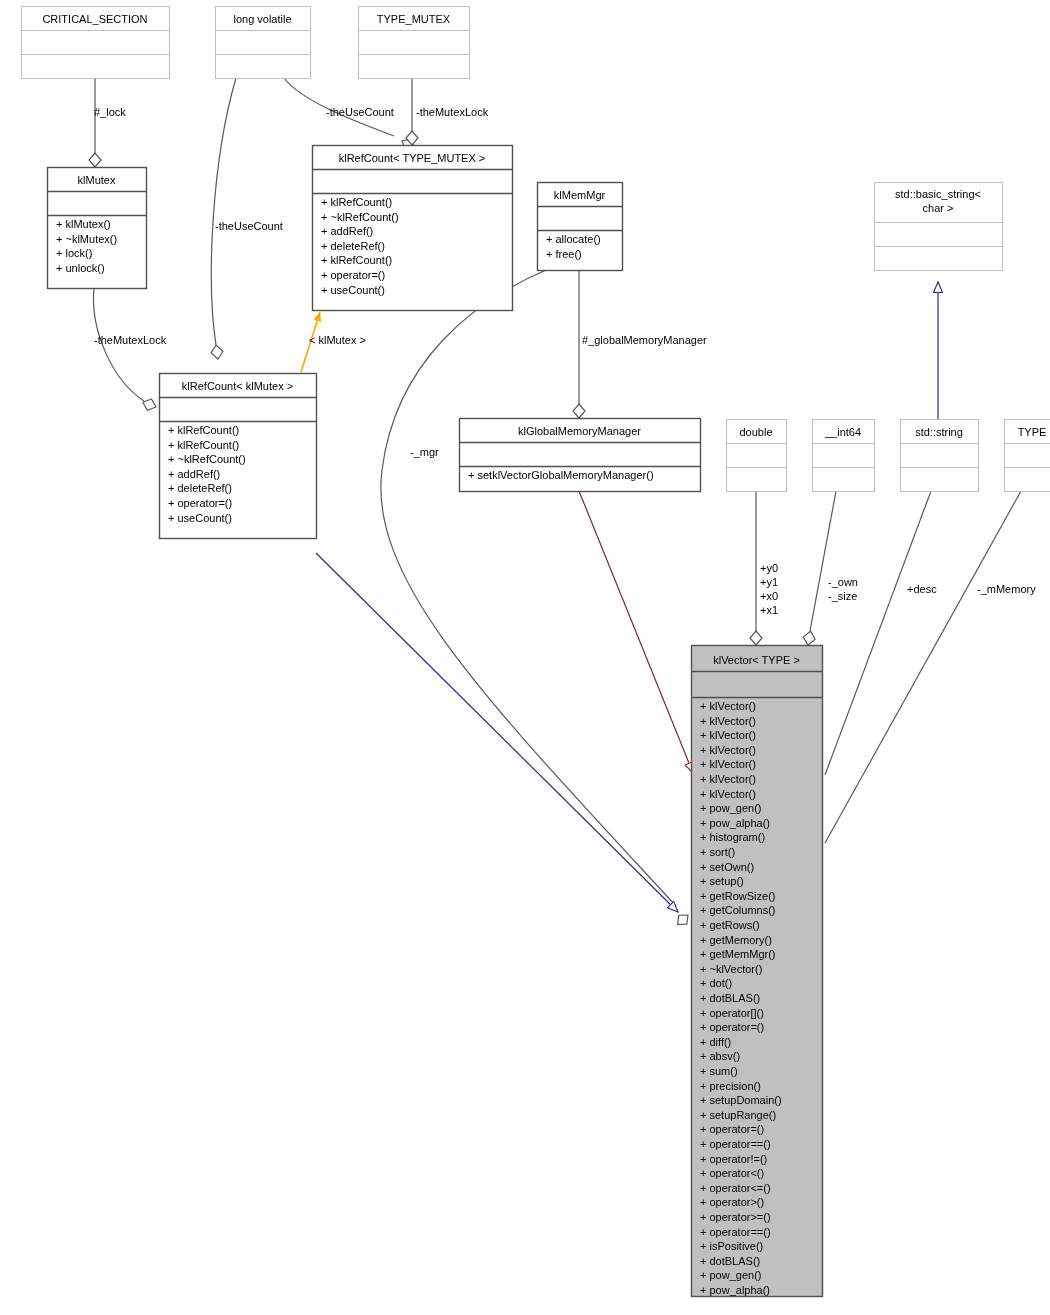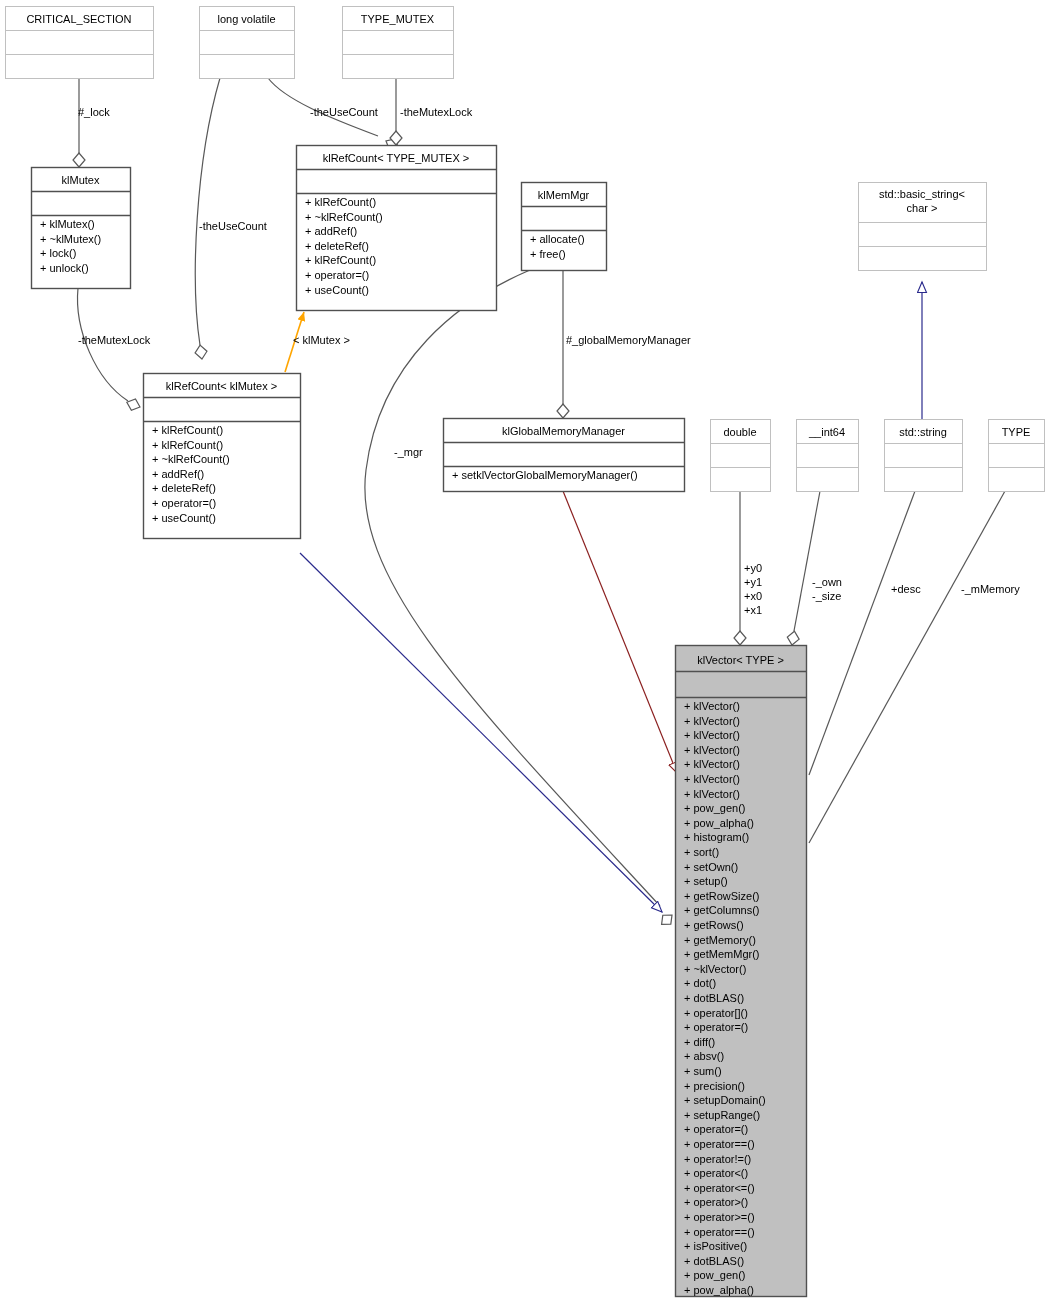--- a/index.html
+++ b/index.html
@@ -1,17 +1,17 @@
 <!DOCTYPE html>
 <html><head>
 <meta charset="utf-8">
 <style>
   html,body{margin:0;padding:0;background:#ffffff;}
   body{width:1050px;height:1315px;font-family:"Liberation Sans",sans-serif;overflow:hidden;}
-  #stage{position:relative;width:1026px;height:1315px;}
+  #stage{position:relative;width:1026px;height:1315px;padding-left:16px;}
   svg{display:block;}
   .edge-label{font-size:11px;fill:#000000;}
 </style>
 </head>
 <body>
 
 <div id="stage">
   <svg id="diagram-svg" width="1050" height="1315" viewBox="0 0 1050 1315">
     <defs>
       <marker id="m-open-arrow" markerWidth="12" markerHeight="12" refX="9" refY="4" orient="auto" markerUnits="userSpaceOnUse">

